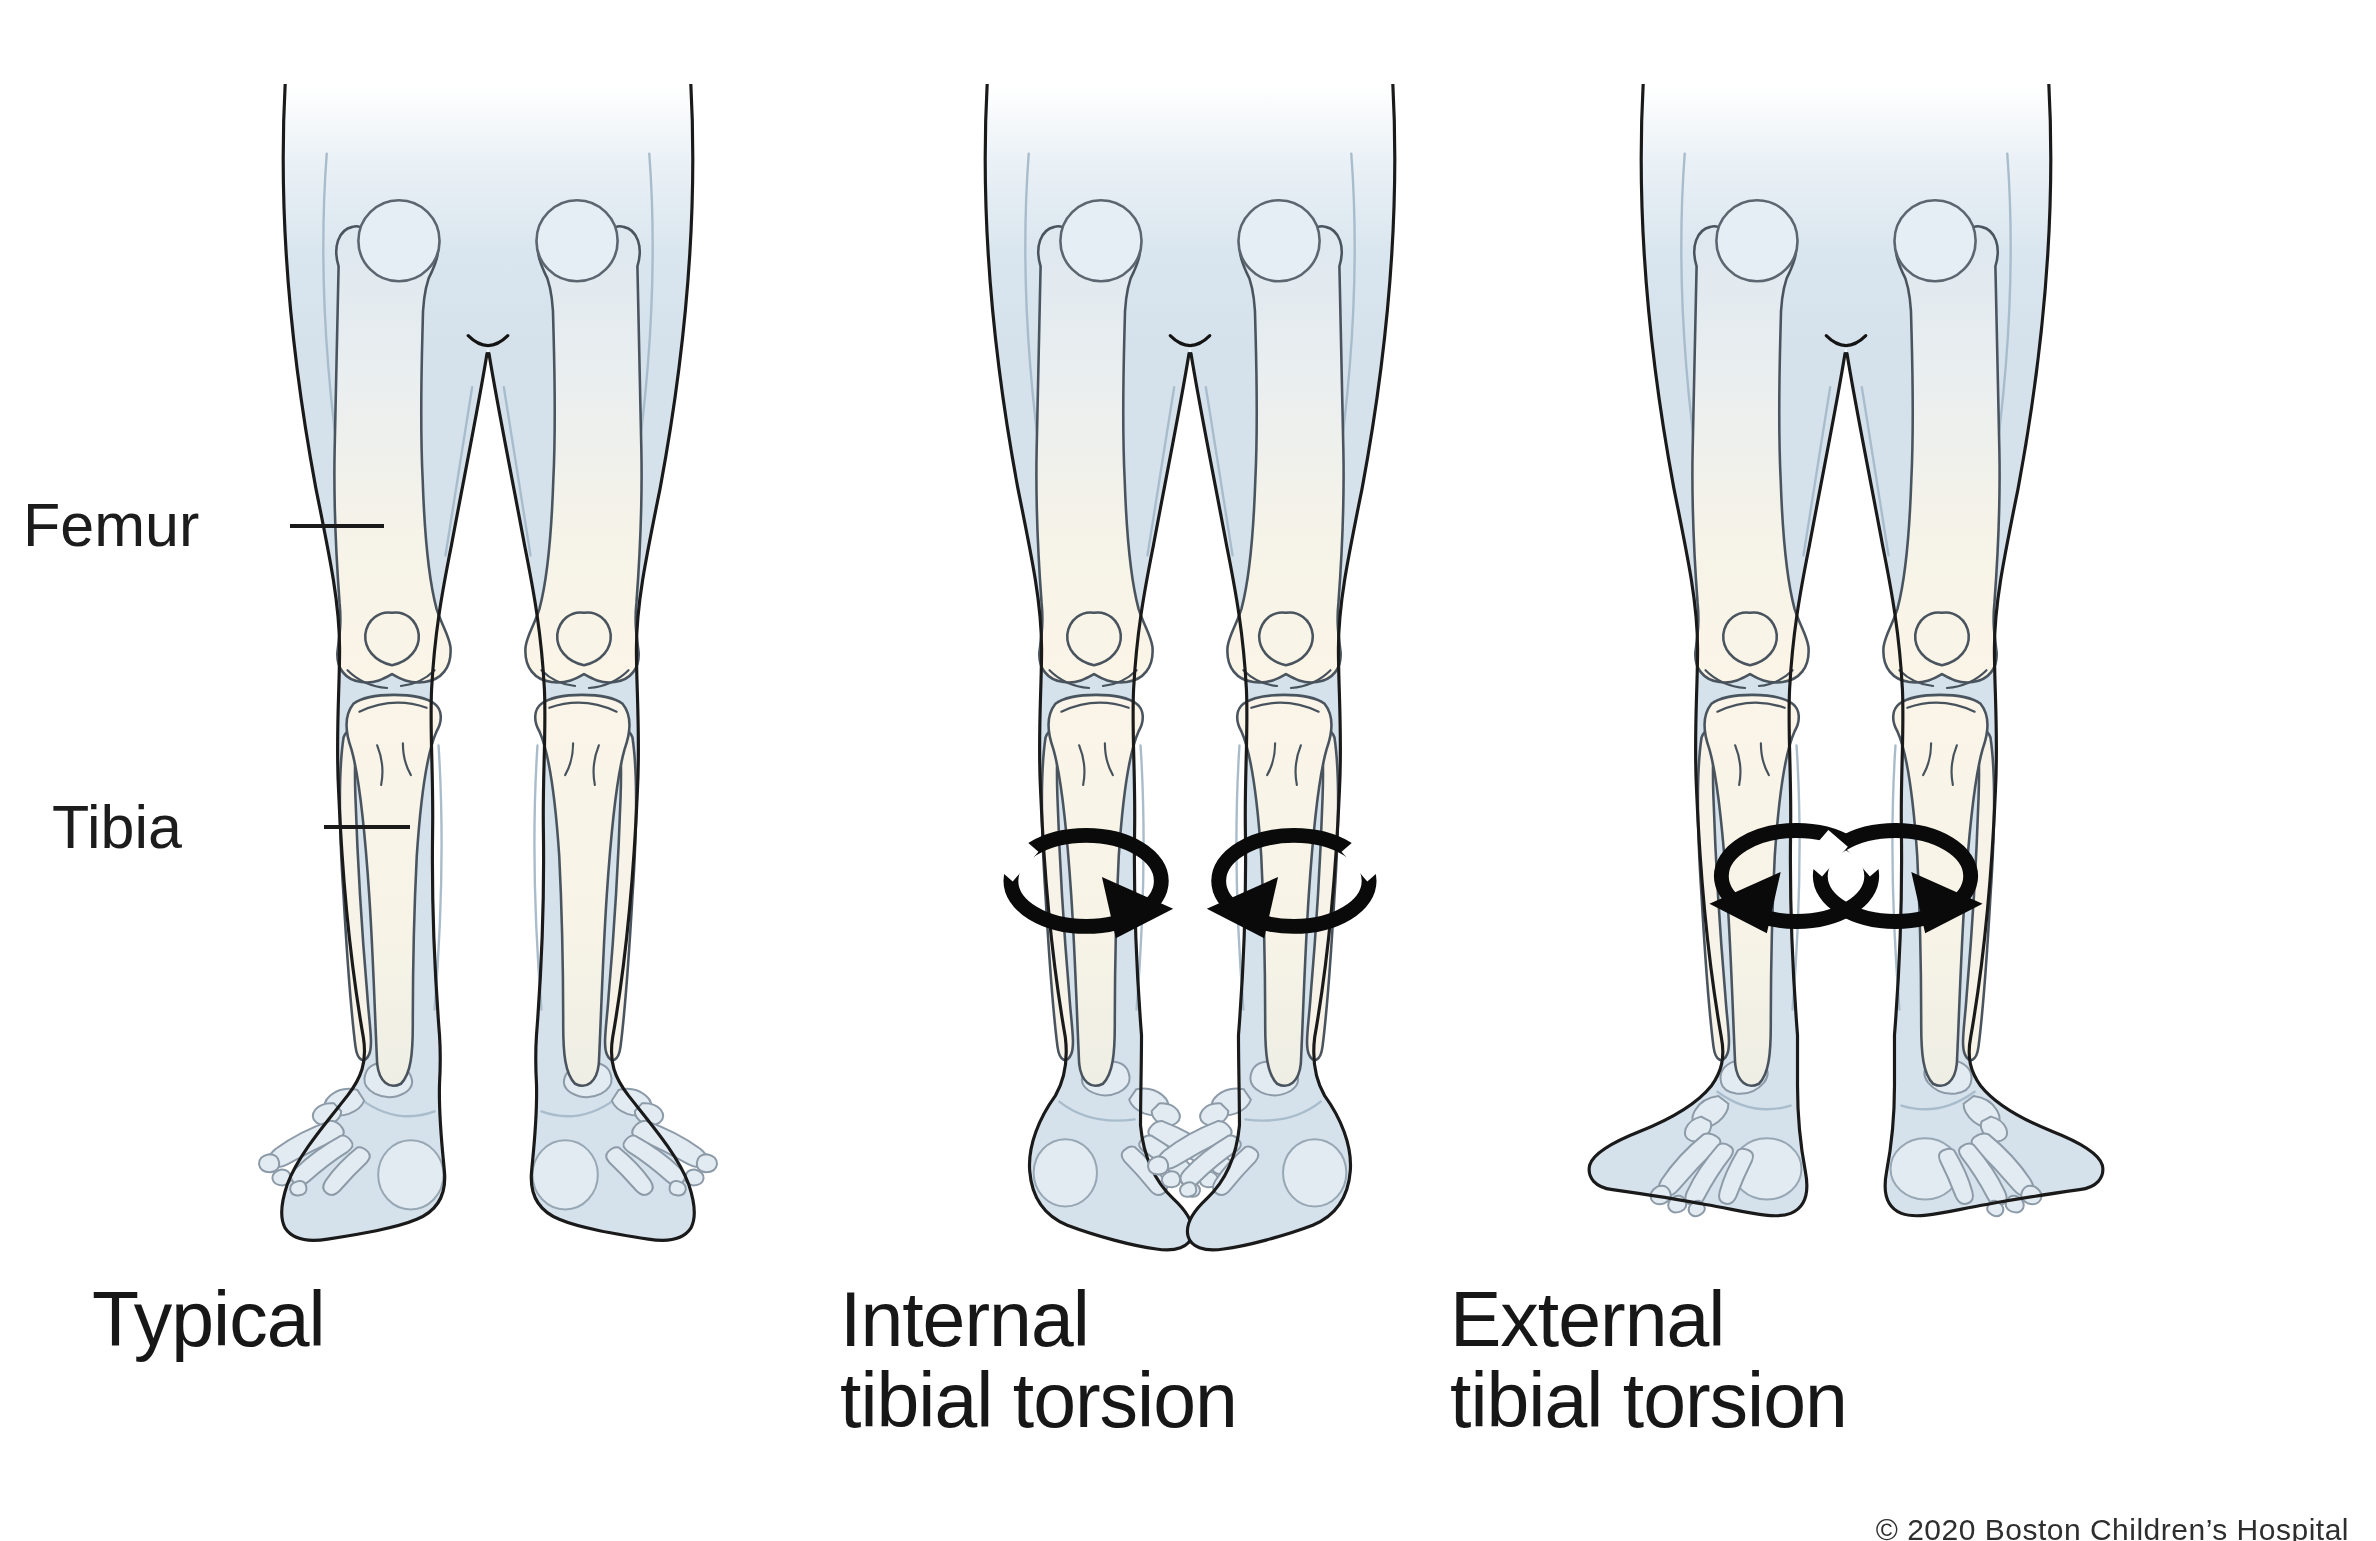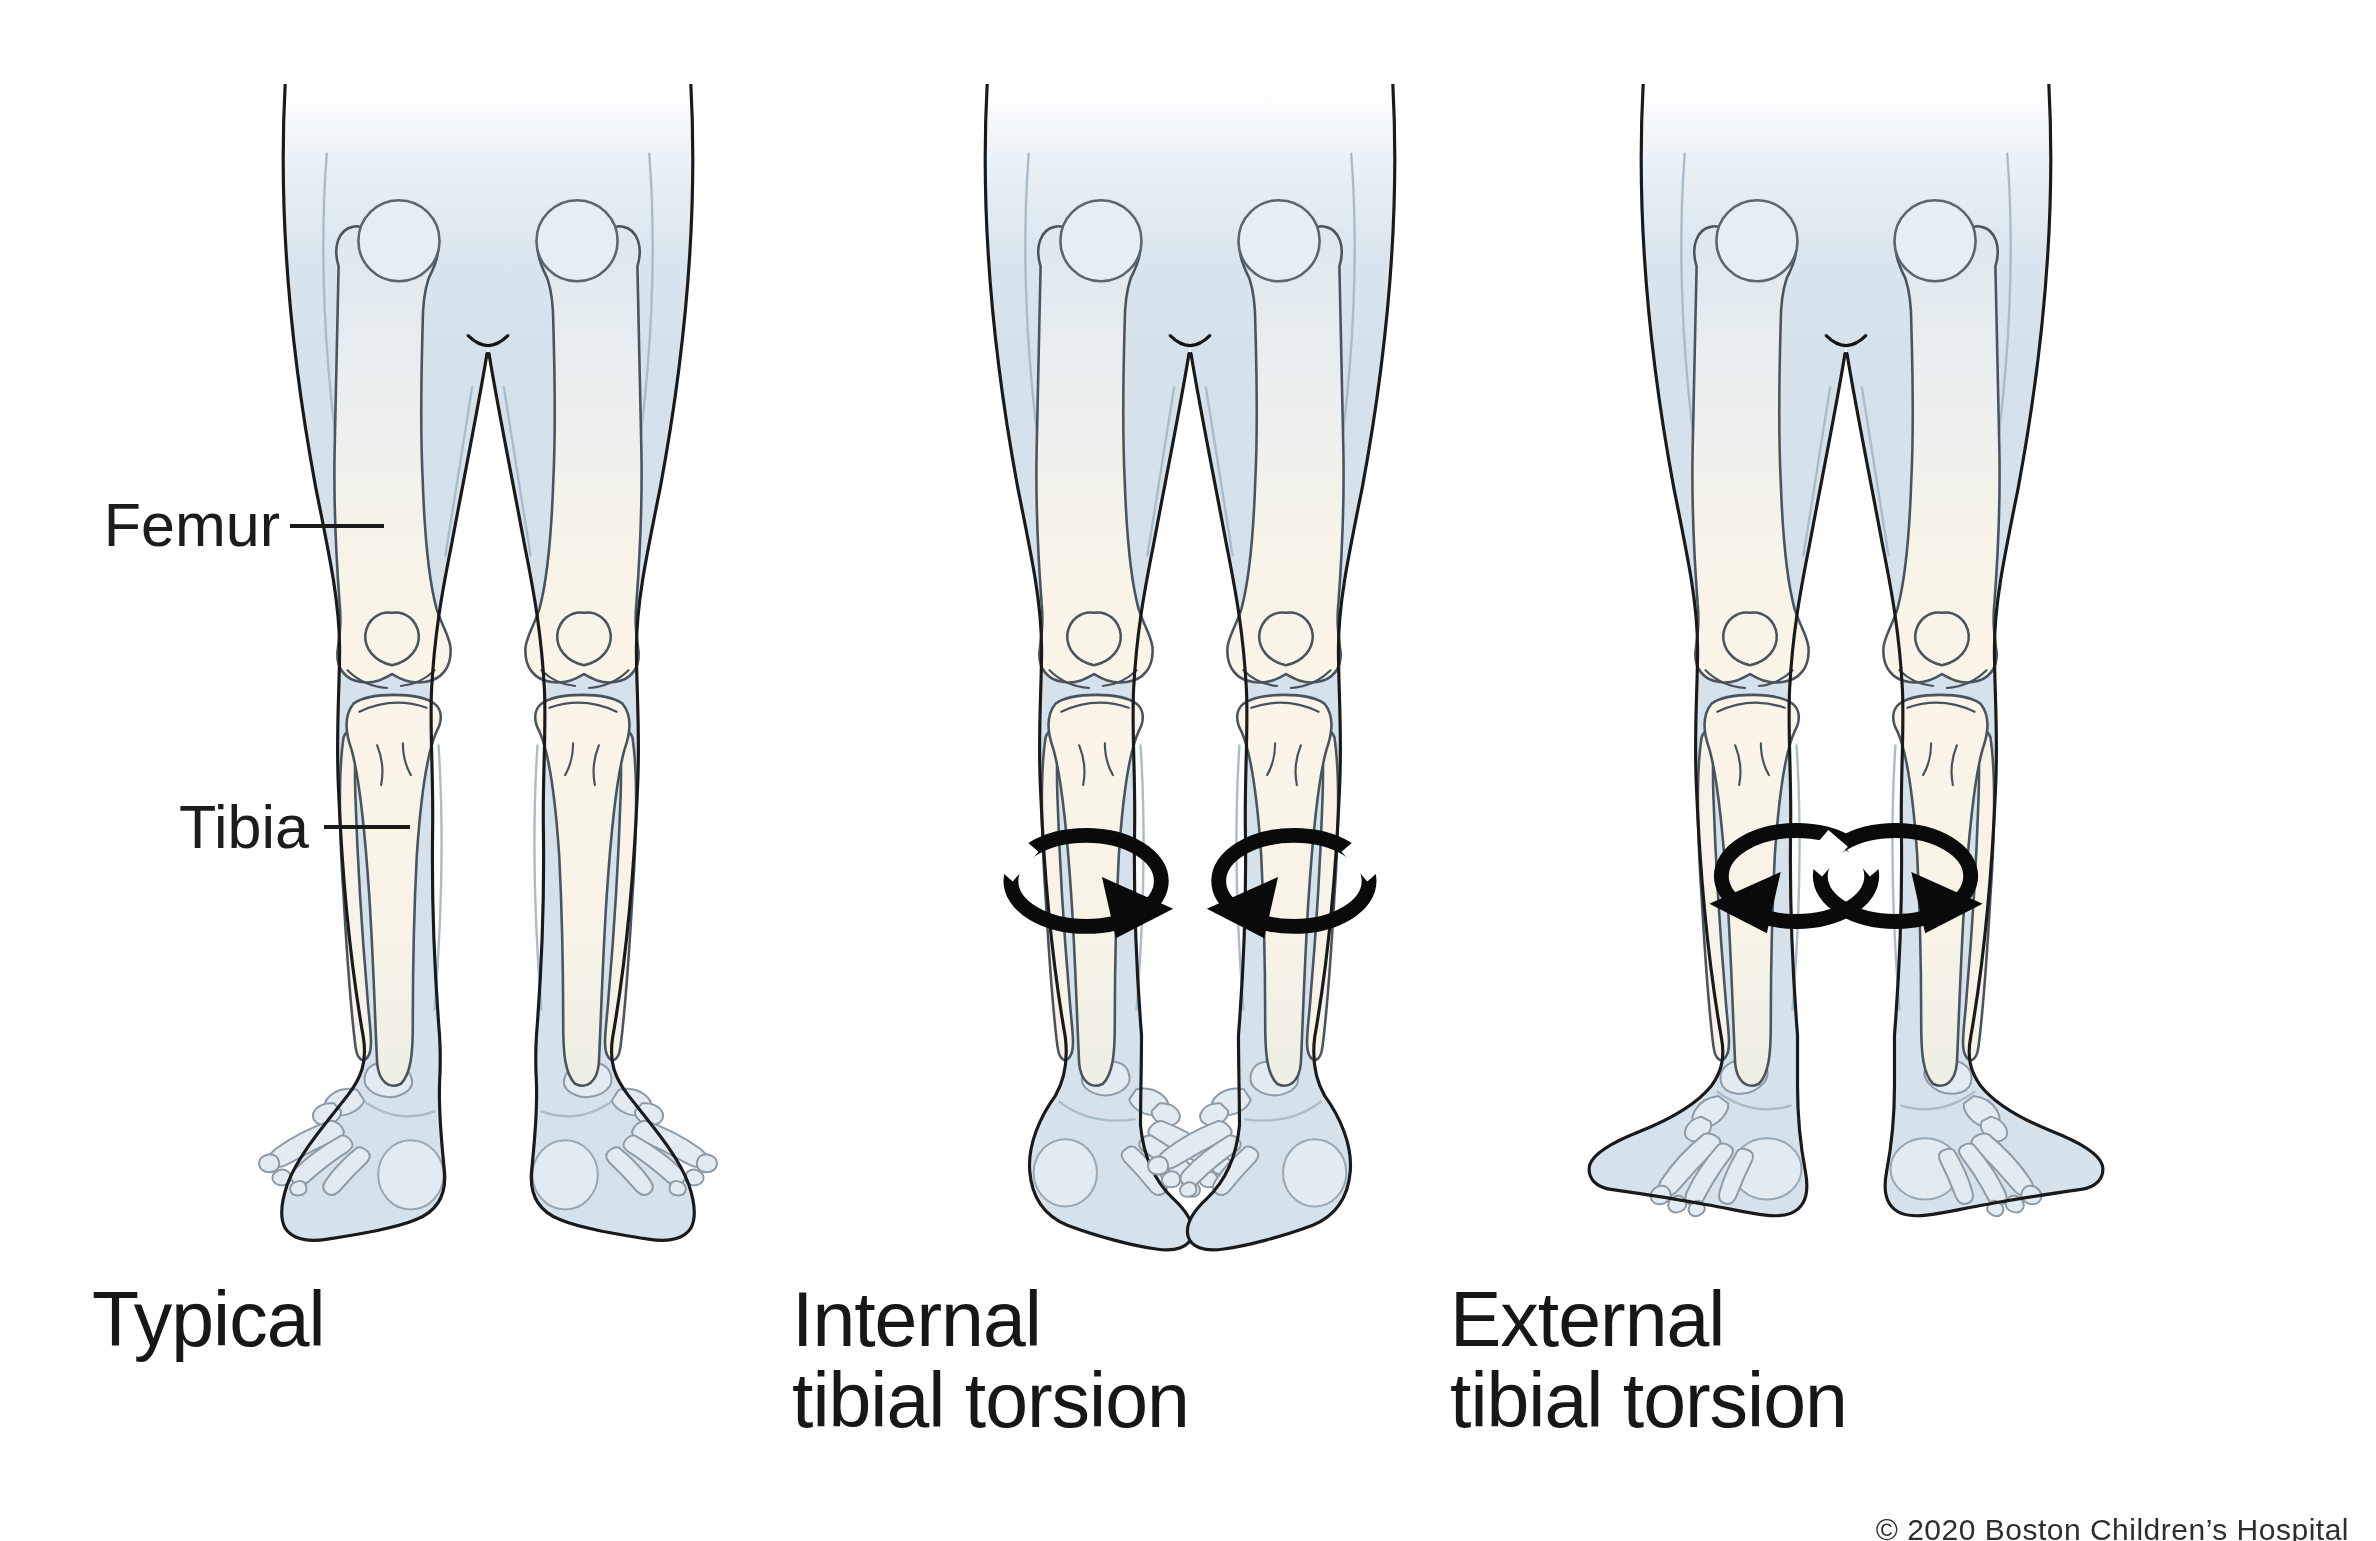--- a/index.html
+++ b/index.html
@@ -2,21 +2,21 @@
 <html><head>
 <meta charset="utf-8">
 <style>
   html,body{margin:0;padding:0;background:#ffffff;}
   .canvas{position:relative;width:2376px;height:1541px;background:#ffffff;overflow:hidden;
           font-family:"Liberation Sans", sans-serif;color:#161616;}
   .panel{position:absolute;top:84px;width:752px;height:1203px;}
   .caption{position:absolute;top:1279px;width:693px;
            font-size:77px;line-height:81px;font-weight:500;color:#171717;letter-spacing:-1px;}
   .anno{position:absolute;font-size:61px;line-height:63px;font-weight:400;color:#1c1c1c;
-        width:257px;text-align:right;}
+        width:257px;text-align:left;}
   .anno-line{position:absolute;height:4px;background:#1a1a1a;}
   .copyright{position:absolute;top:1487px;left:1557px;width:792px;text-align:right;
              font-size:30px;line-height:34px;font-weight:400;color:#2e2e2e;letter-spacing:0.5px;margin-top:26px;}
   svg{display:block;position:absolute;}
   .skinFill{fill:url(#skinGrad);}
   .skinEdge{fill:none;stroke:#1a1a1a;stroke-width:3.2;stroke-linecap:round;stroke-linejoin:round;}
   .innerline{fill:none;stroke:#a9bccb;stroke-width:2.4;stroke-linecap:round;}
   .bone{stroke:#4a545e;stroke-width:2.6;stroke-linejoin:round;}
   .kneeline{fill:none;stroke:#47525c;stroke-width:2.2;stroke-linecap:round;}
   .fb{fill:#e3ebf2;stroke:#8d9ba8;stroke-width:2;}
@@ -244,21 +244,21 @@
 
   <div class="anno" style="left:23px;top:494px">Femur</div>
   <div class="anno-line" style="left:290px;top:524px;width:94px"></div>
 
   <div class="anno" style="left:52px;top:796px">Tibia</div>
   <div class="anno-line" style="left:324px;top:825px;width:86px"></div>
 
   <div class="caption" style="left:92px">
     <div>Typical</div>
   </div>
-  <div class="caption" style="left:792px">
+  <div class="caption" style="left:840px">
     <div>Internal</div>
     <div>tibial torsion</div>
   </div>
   <div class="caption" style="left:1450px">
     <div>External</div>
     <div>tibial torsion</div>
   </div>
 
   <div class="copyright">© 2020 Boston Children’s Hospital</div>
 </div>

